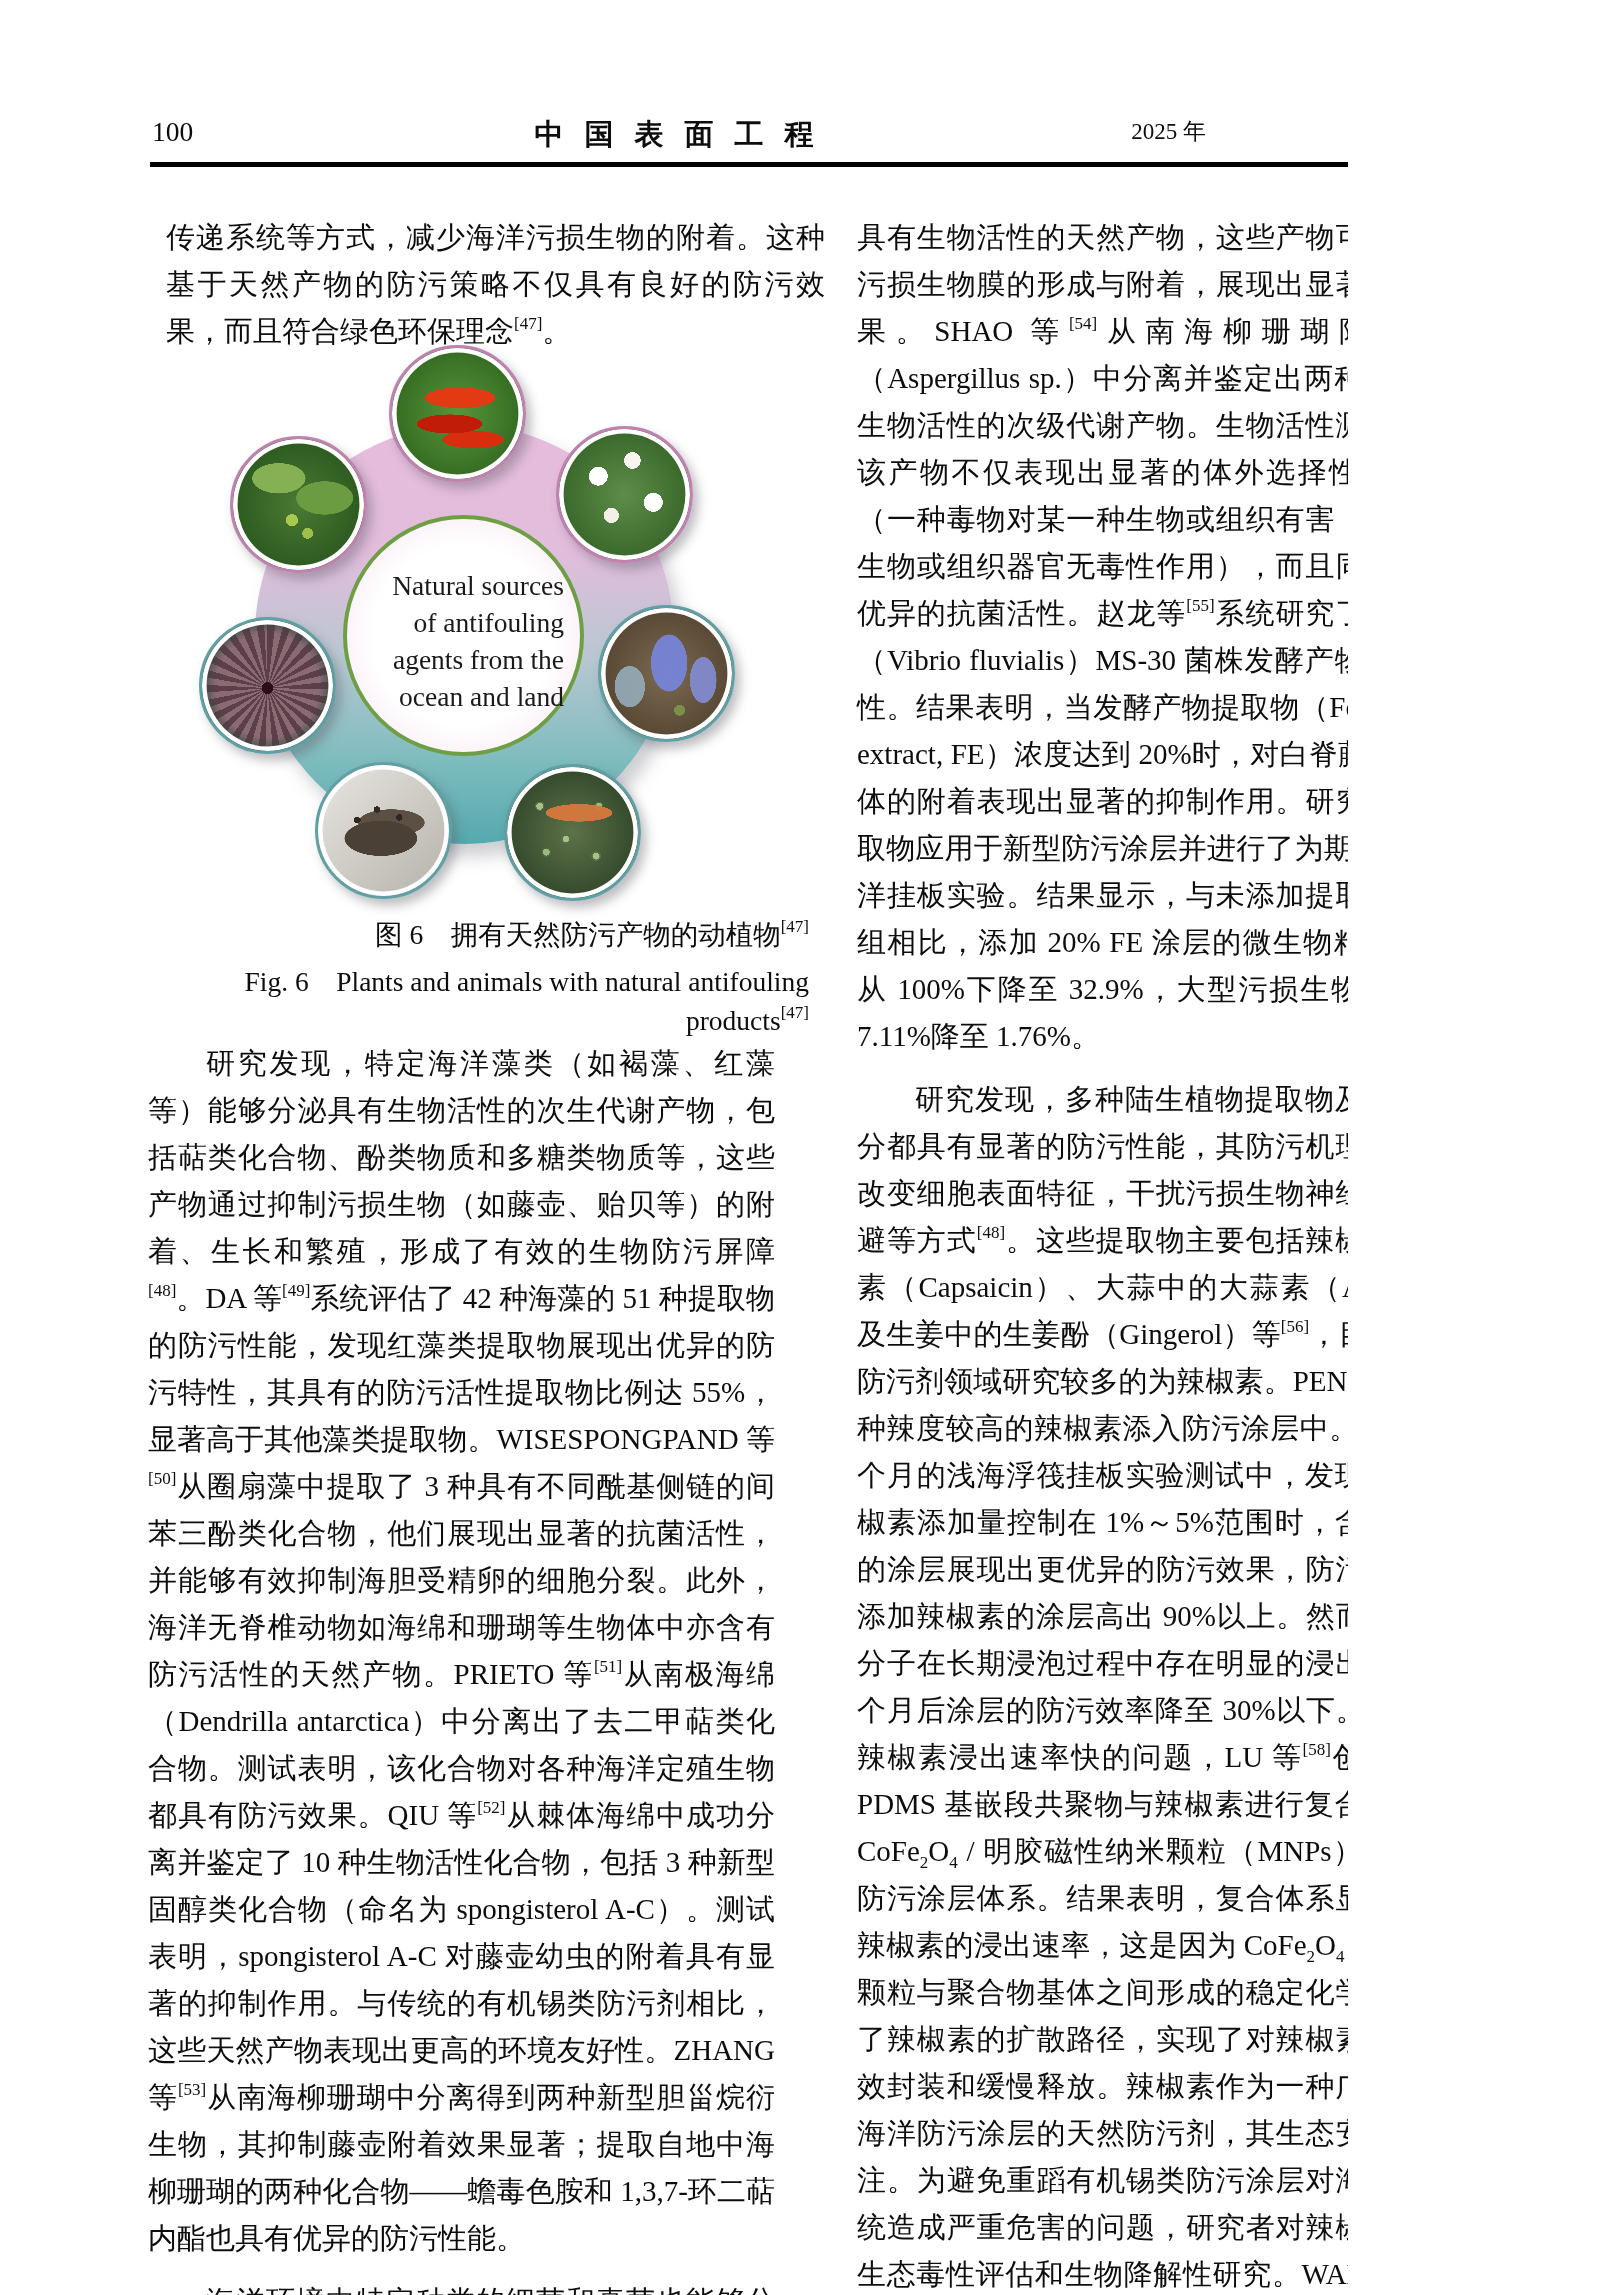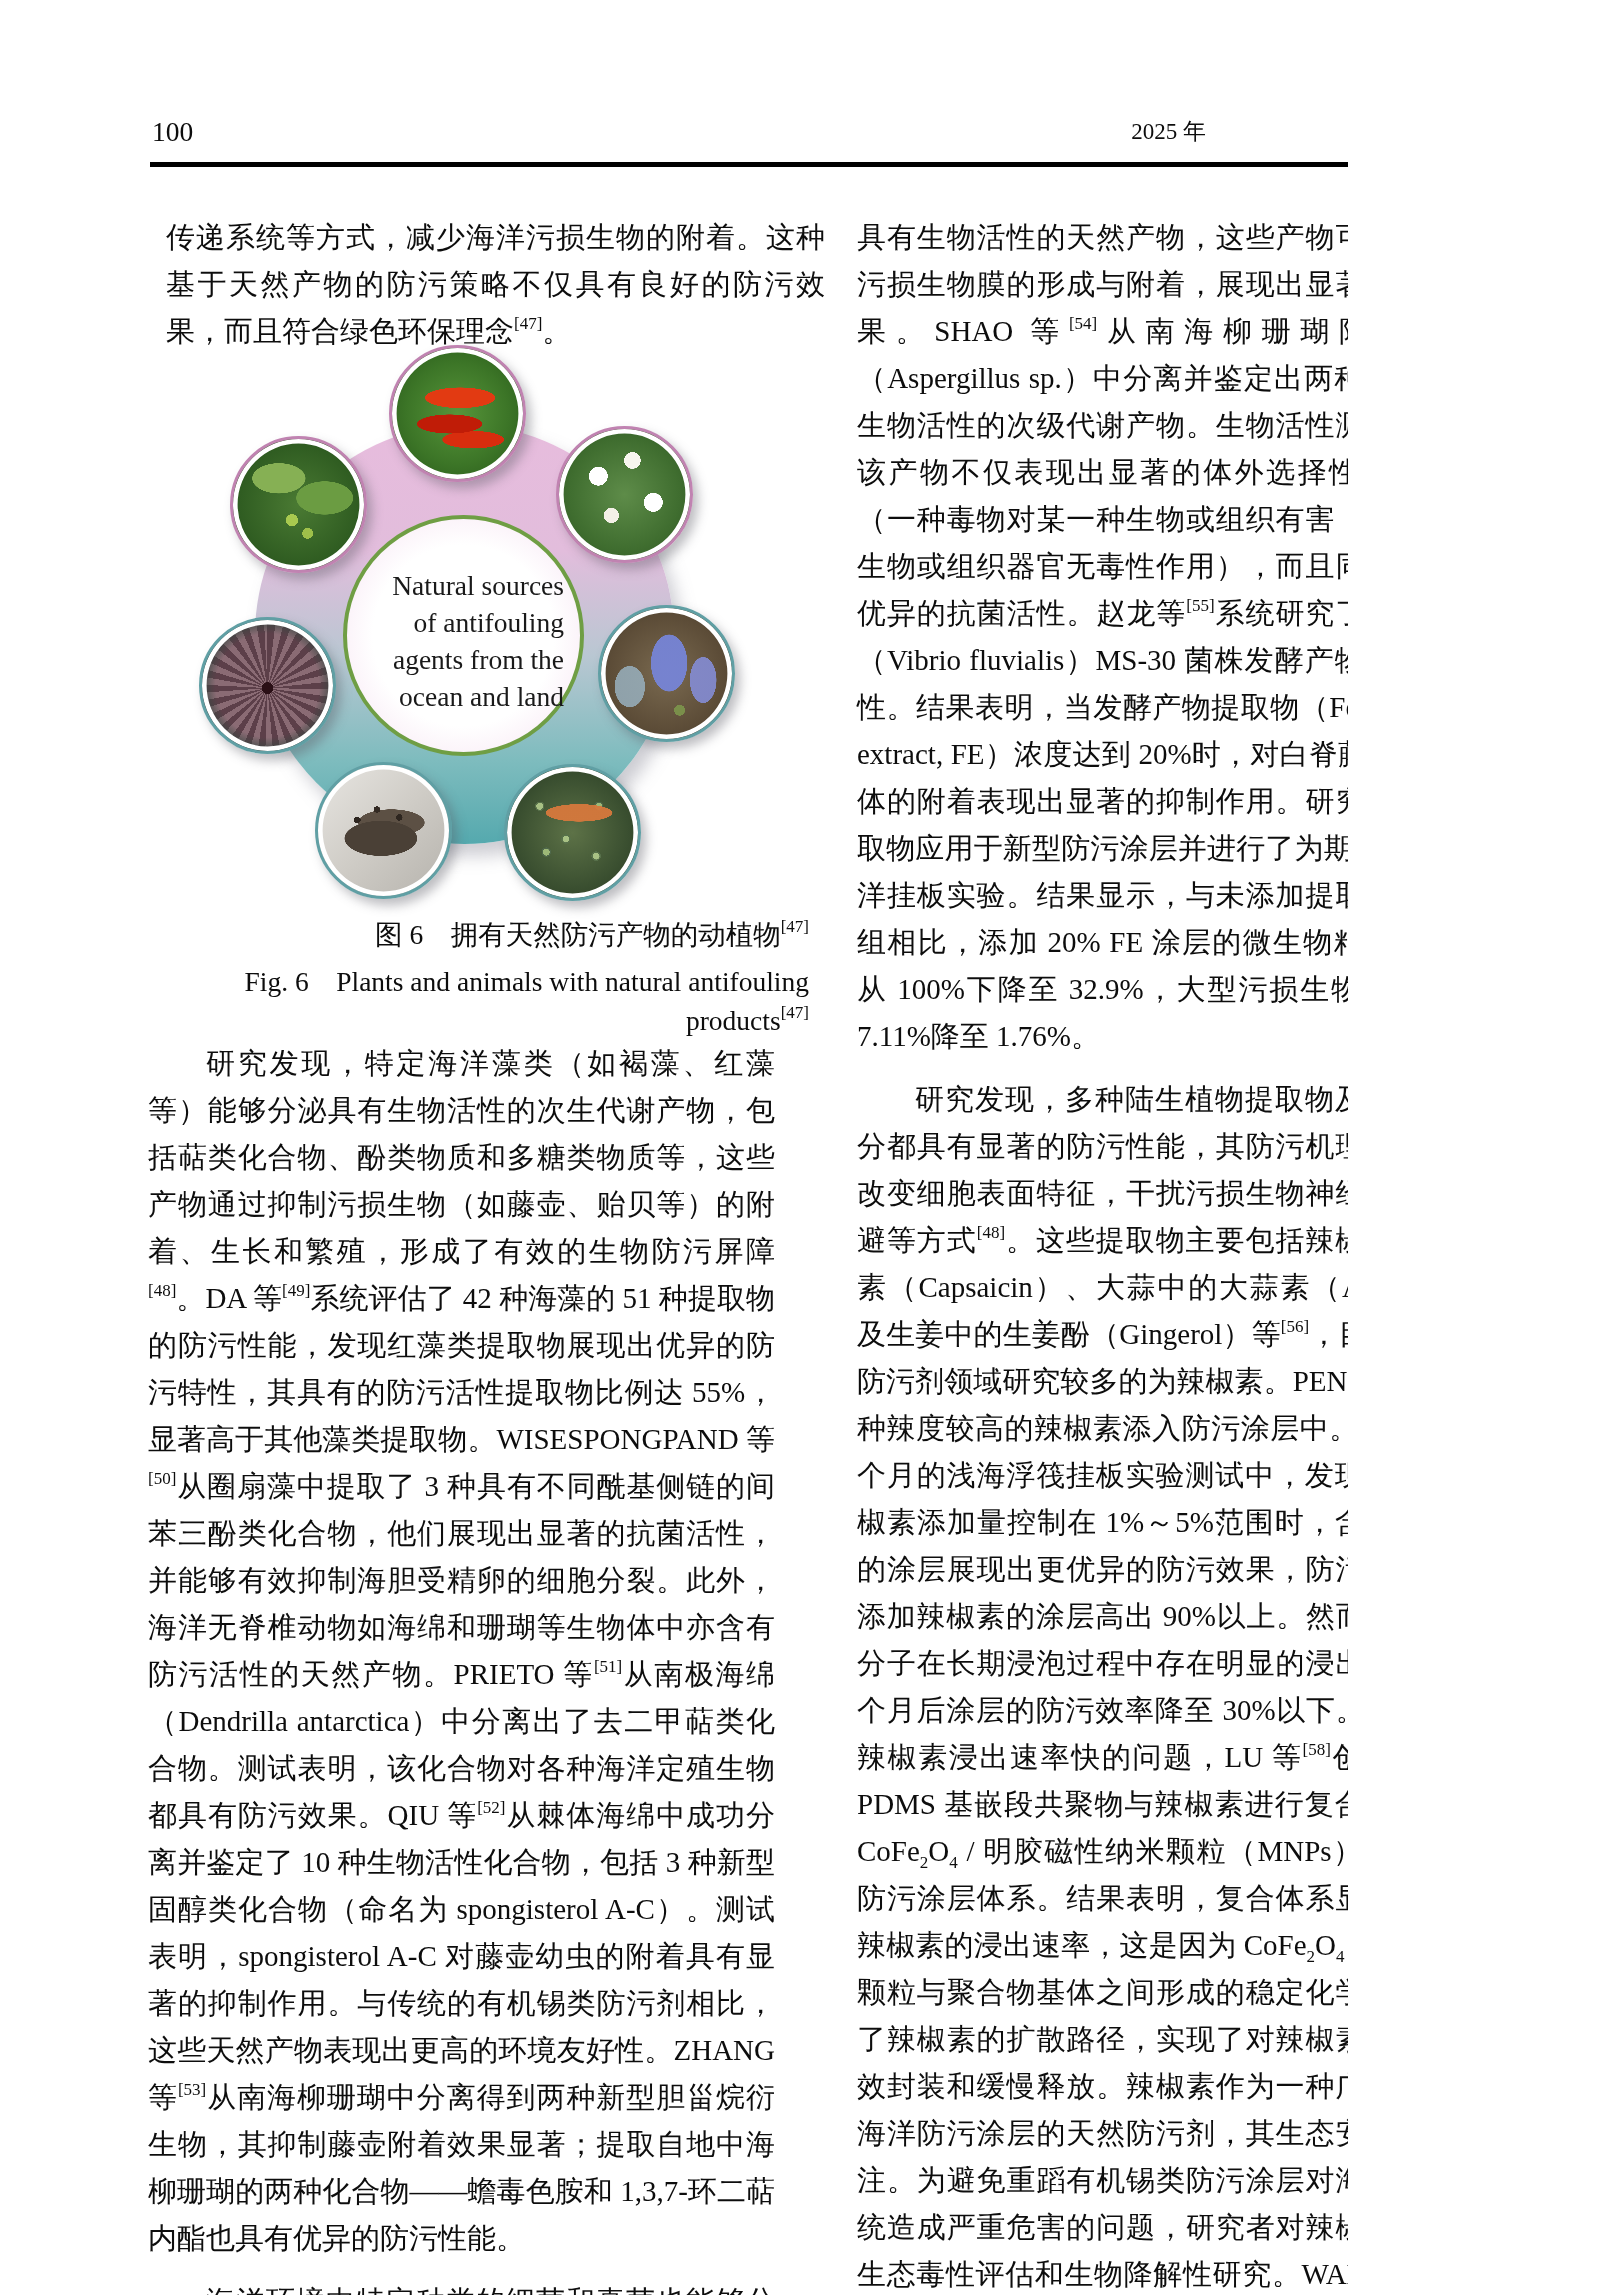--- a/index.html
+++ b/index.html
@@ -92,20 +92,21 @@
   .caption{position:absolute;left:150px;width:659px;text-align:right;font-size:27.5px;line-height:39px;}
   .cap-cn{top:915px;}
   .cap-en{top:962px;}
 </style>
 </head>
 <body>
 
 <div class="page">
 
   <div class="hdr-pageno">100</div>
+  <div class="hdr-title">中国表面工程</div>
   <div class="hdr-year">2025 年</div>
   <div class="hdr-rule"></div>
 
   <p class="para left-p1">传递系统等方式，减少海洋污损生物的附着。这种基于天然产物的防污策略不仅具有良好的防污效果，而且符合绿色环保理念<sup>[47]</sup>。</p>
 
   <div class="fig-cluster">
     <div class="big-ring"></div>
     <div class="center-circle">
       <div class="center-label">Natural sources
 of antifouling

